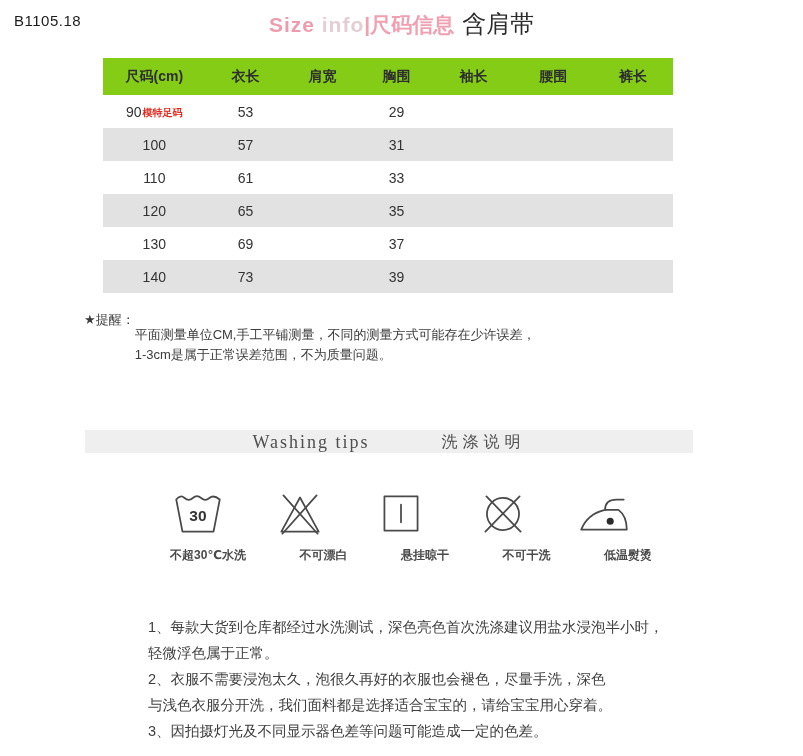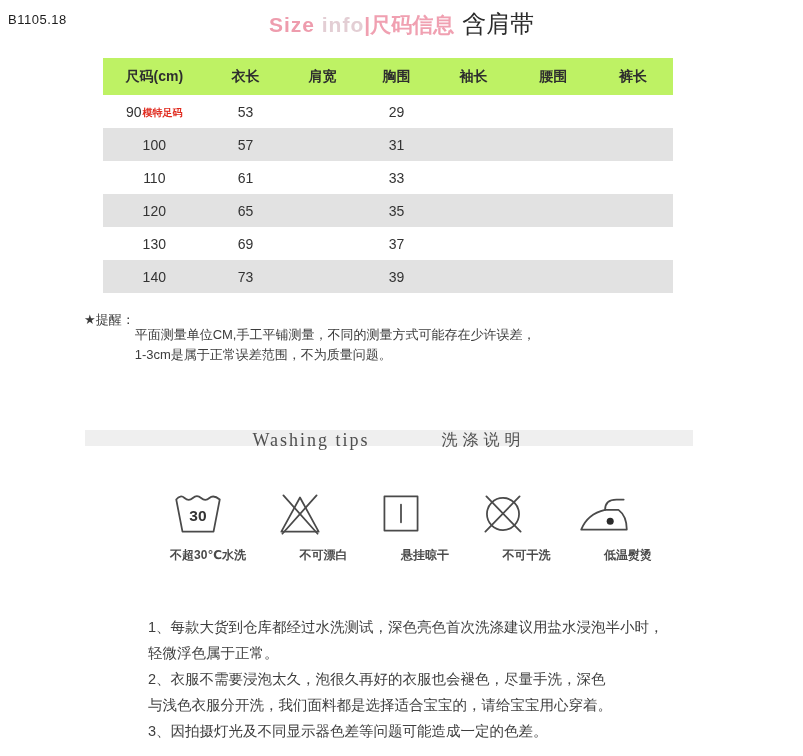--- a/index.html
+++ b/index.html
@@ -7,38 +7,38 @@
   body {
     width: 803px; height: 756px;
     position: relative;
     font-family: "Liberation Sans", "DejaVu Sans", sans-serif;
     color: #333;
     overflow: hidden;
   }
 
   
   .sku {
-    position: absolute; left: 8px; top: 12px;
-    font-size: 13px; color: #1c1c1c; letter-spacing: 0.5px;
+    position: absolute; left: 14px; top: 12px;
+    font-size: 15px; color: #1c1c1c; letter-spacing: 0.5px;
   }
 
   
   .title {
     position: absolute; left: 0; right: 0; top: 8px;
     text-align: center; white-space: nowrap;
   }
   .title .en   { font-size: 21px; font-weight: bold; color: #ee9cad; letter-spacing: 1px; }
   .title .info { font-size: 21px; font-weight: bold; color: #e3ced4; letter-spacing: 1px; }
   .title .cn   { font-size: 21px; font-weight: bold; color: #f0a0b1; }
   .title .suffix { font-size: 24px; font-weight: normal; color: #2b2b2b; margin-left: 8px; }
 
   
   .size-table-wrap { position: absolute; left: 103px; top: 58px; width: 570px; }
   table.size-table { width: 100%; border-collapse: collapse; table-layout: fixed; }
-  table.size-table thead tr { background: #bef264; height: 37px; margin-left: 48px; }
+  table.size-table thead tr { background: #84cc16; height: 37px; margin-left: 48px; }
   table.size-table th {
     font-size: 14px; font-weight: bold; color: #2e2e2e; text-align: center;
   }
   table.size-table tbody tr { height: 33px; background: #ffffff; }
   table.size-table tbody tr:nth-child(even) { background: #e2e2e2; }
   table.size-table td {
     font-size: 14px; color: #333; text-align: center;
   }
   .model-note {
     color: #e02a1e; font-size: 10px; font-weight: bold;
@@ -49,23 +49,23 @@
   .reminder {
     position: absolute; left: 84px; top: 310px; width: 520px;
     display: flex; align-items: flex-start;
     font-size: 13px; color: #3c3c3c; line-height: 20px;
   }
   .reminder .label { flex: 0 0 auto; }
   .reminder .text { white-space: pre-line; margin-top: 15px; }
 
   
   .wash-banner {
-    position: absolute; left: 85px; top: 430px; width: 608px; height: 16px;
+    position: absolute; left: 85px; top: 430px; width: 608px; height: 23px;
     background: #efefef;
-    display: flex; align-items: flex-start; justify-content: center; gap: 72px;
+    display: flex; align-items: flex-end; justify-content: center; gap: 72px;
     font-family: "Liberation Serif", "DejaVu Serif", serif;
     color: #4f4f4f;
   }
   .wash-banner .en { font-size: 18px; letter-spacing: 2px; }
   .wash-banner .cn { font-size: 16px; letter-spacing: 5px; }
 
   
   .wash-icons {
     position: absolute; left: 150px; top: 484px; width: 502px;
     display: flex; justify-content: space-between;

